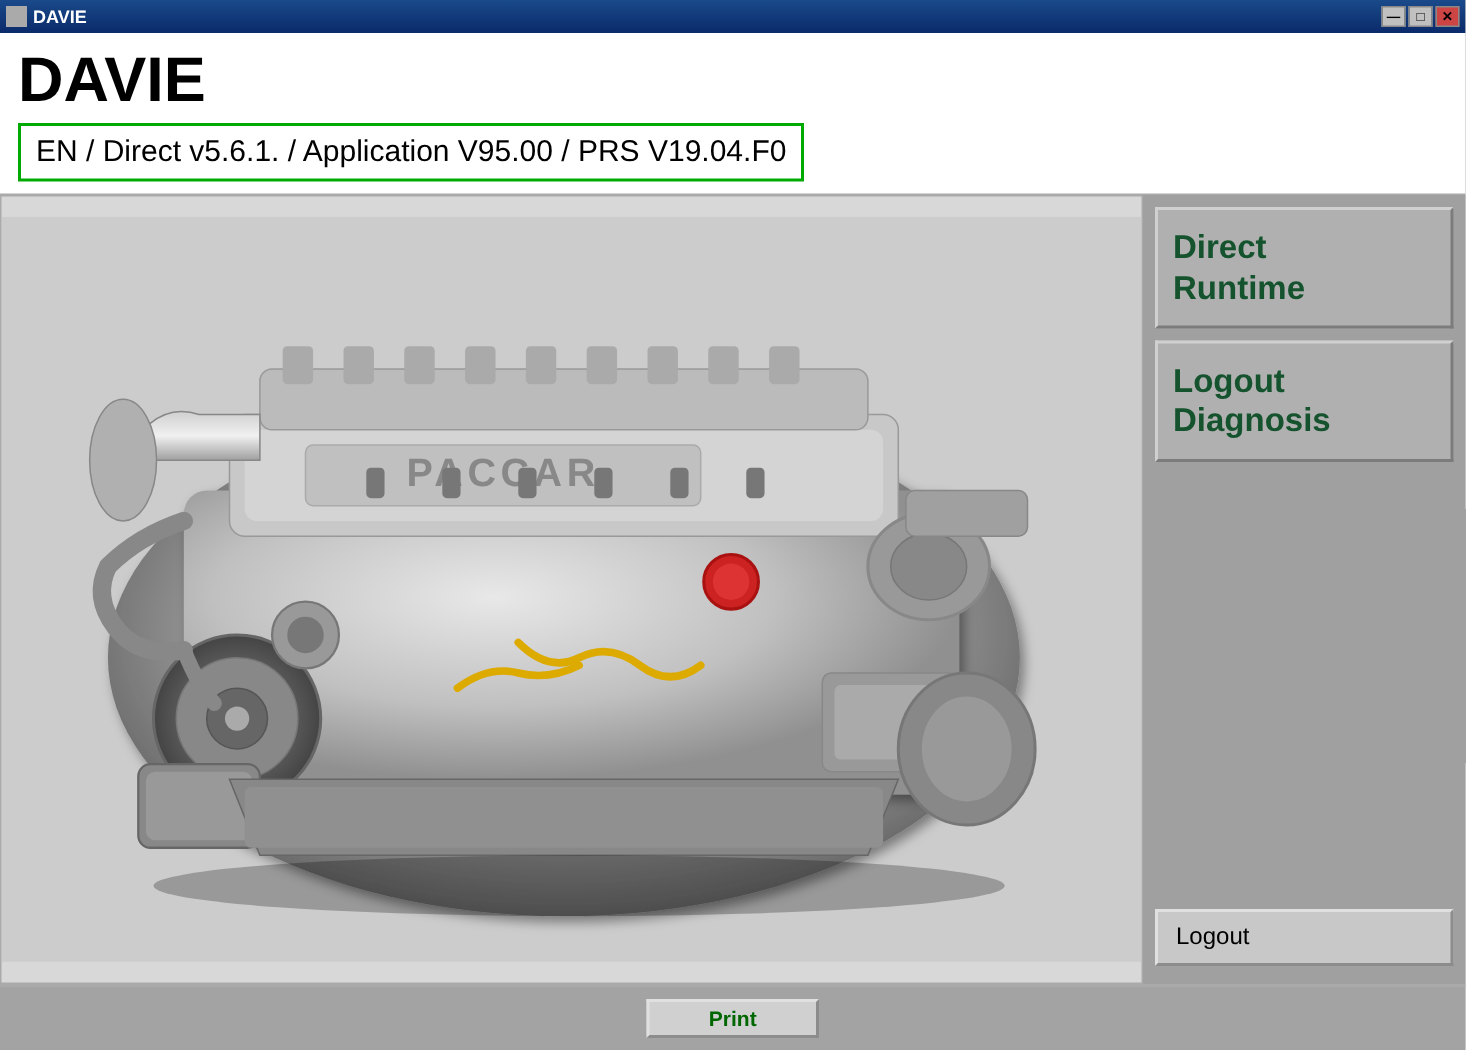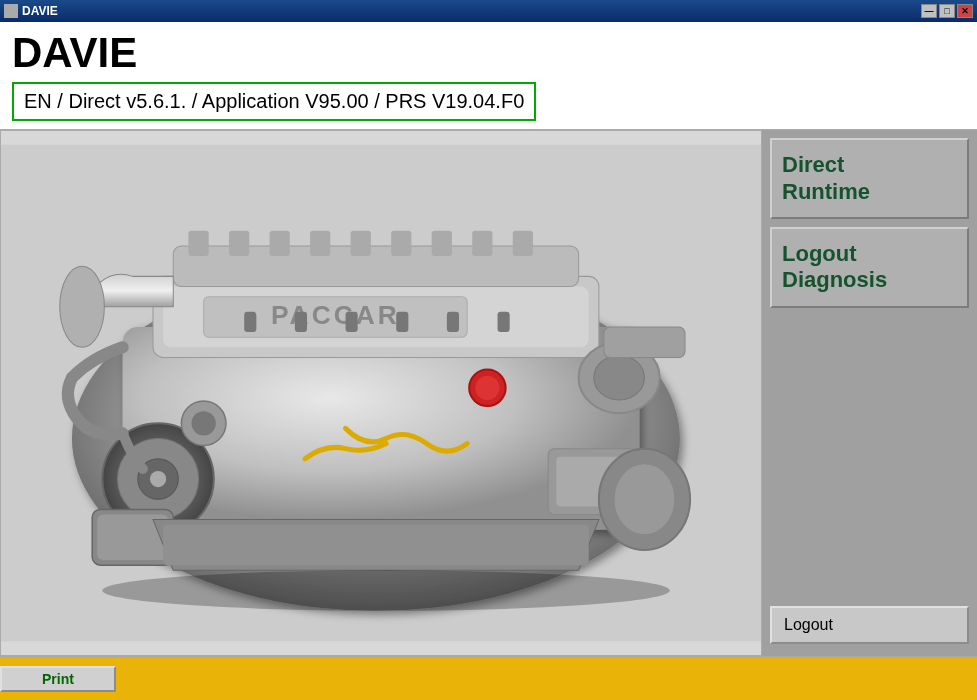--- a/index.html
+++ b/index.html
@@ -165,25 +165,26 @@
       align-items: center;
     }
 
     .small-btn-text {
       font-size: 16px;
       color: #000;
     }
 
     
     .bottom-bar {
-      background: #eab308;
+      background: #a3a3a3;
       height: 44px;
       border-top: 2px solid #aaa;
       display: flex;
       align-items: center;
+      justify-content: center;
       gap: 0;
     }
 
     .bottom-btn {
       background: #d0d0d0;
       border: 2px outset #e0e0e0;
       padding: 3px 40px;
       font-size: 14px;
       cursor: pointer;
       color: #000;

